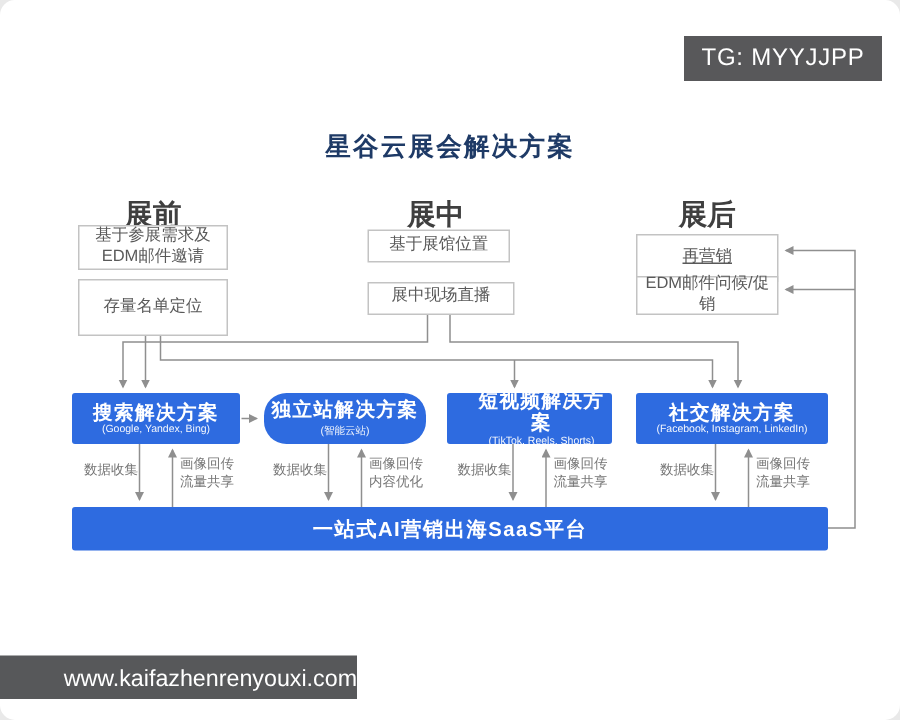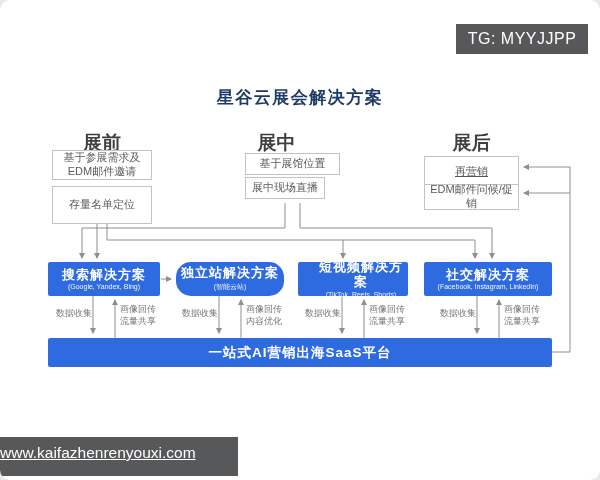--- a/index.html
+++ b/index.html
@@ -38,24 +38,23 @@
     position:absolute;font-size:9px;color:#767676;line-height:1.35;
     white-space:pre-line;
   }
   .saas{
     position:absolute;left:48px;top:338px;width:504px;height:29px;
     background:#2e6be0;color:#fff;border-radius:2px;
     font-size:13.5px;font-weight:bold;letter-spacing:1px;
     display:flex;align-items:center;justify-content:center;
   }
   .watermark{
-    position:absolute;left:0;top:437px;width:238px;height:39px;
+    position:absolute;left:0;top:437px;width:238px;height:29px;
     background:#57585a;color:#fff;font-size:15.5px;line-height:31px;
-    text-align:left;
-    text-decoration:underline;
+    text-align:right;
   }
   svg.wires{position:absolute;left:0;top:0;pointer-events:none;}
 </style>
 </head>
 <body>
 
 <div class="canvas">
 
   <svg class="wires" width="600" height="480">
     <defs>
@@ -88,28 +87,28 @@
       <path d="M477,296 V333" marker-end="url(#arr)"></path>
       <path d="M499,338 V300" marker-end="url(#arr)"></path>
     </g>
   </svg>
 
   <div class="badge">TG: MYYJJPP</div>
 
   <div class="title">星谷云展会解决方案</div>
 
   <div class="stage-h" style="left:52px;width:100px;top:130px;">展前</div>
-  <div class="stage-h" style="left:229px;width:95px;top:130px;">展中</div>
+  <div class="stage-h" style="left:243px;width:95px;top:130px;">展中</div>
   <div class="stage-h" style="left:424px;width:95px;top:130px;">展后</div>
 
   <div class="wbox" style="left:52px;top:150px;width:100px;height:30px;">基于参展需求及
 EDM邮件邀请</div>
   <div class="wbox" style="left:52px;top:186px;width:100px;height:38px;">存量名单定位</div>
   <div class="wbox" style="left:245px;top:153px;width:95px;height:22px;">基于展馆位置</div>
-  <div class="wbox" style="left:245px;top:177px;width:80px;height:22px;">展中现场直播</div>
+  <div class="wbox" style="left:245px;top:188px;width:98px;height:22px;font-family:Liberation Mono, monospace;">展中现场直播</div>
   <div class="wbox" style="left:424px;top:156px;width:95px;height:32px;text-decoration:underline;">再营销</div>
   <div class="wbox" style="left:424px;top:184px;width:95px;height:26px;">EDM邮件问候/促销</div>
 
   <div class="bluebox" style="left:48px;top:262px;width:112px;height:34px;">
     <div class="bt">搜索解决方案</div>
     <div class="bs">(Google, Yandex, Bing)</div>
   </div>
   <div class="bluebox" style="left:176px;top:262px;width:108px;height:34px;border-radius:15px;">
     <div class="bt">独立站解决方案</div>
     <div class="bs">(智能云站)</div>

